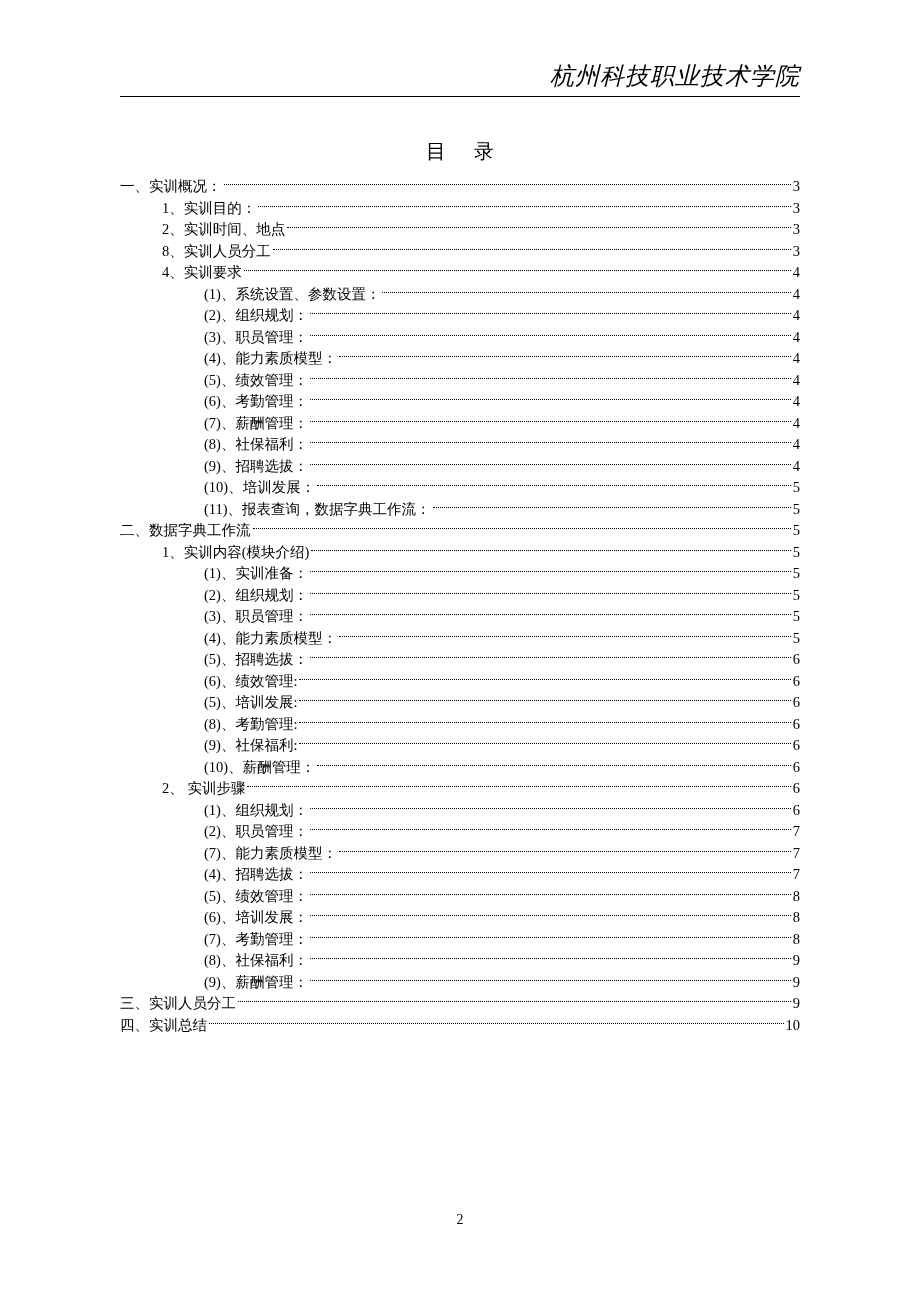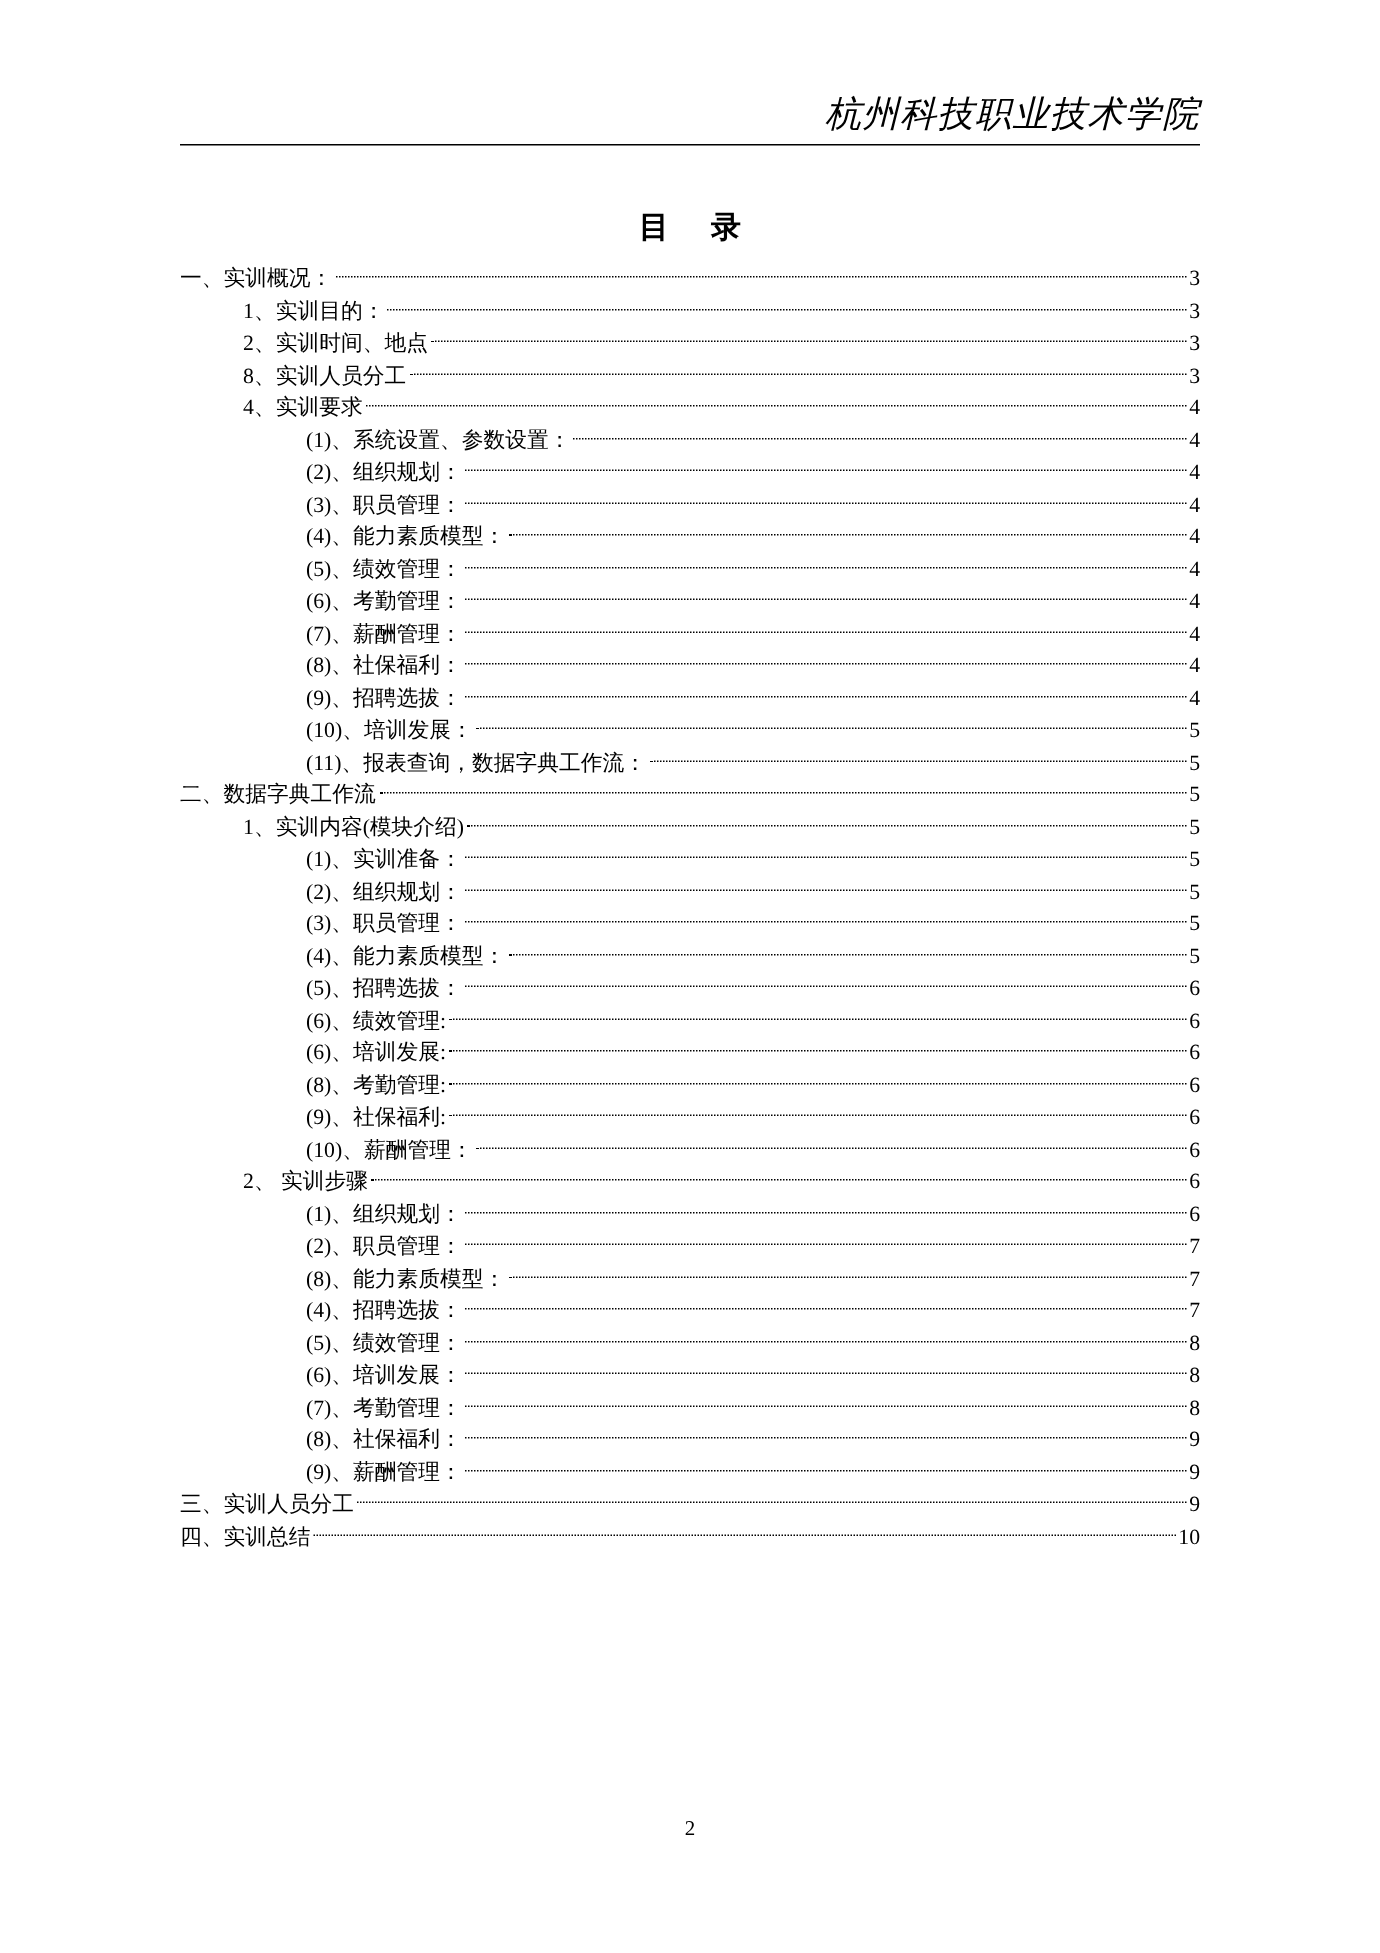--- a/index.html
+++ b/index.html
@@ -24,21 +24,21 @@
       font-style: italic;
       text-align: right;
       padding-bottom: 4px;
       border-bottom: 1.5px solid #000;
       margin-bottom: 24px;
       letter-spacing: 1px;
     }
     .toc-title {
       font-family: "SimSun", "宋体", serif;
       font-size: 20px;
-      font-weight: bold;
+      font-weight: normal;
       text-align: center;
       letter-spacing: 28px;
       margin-bottom: 14px;
       padding-left: 28px;
       margin-top: 41px;
     }
     .toc-list {
       font-size: 14.5px;
       line-height: 1.0;
     }
@@ -194,21 +194,21 @@
         <span class="toc-label">(5)、招聘选拔：</span>
         <span class="toc-leader"></span>
         <span class="toc-page">6</span>
       </div>
       <div class="toc-entry indent-2">
         <span class="toc-label">(6)、绩效管理:</span>
         <span class="toc-leader"></span>
         <span class="toc-page">6</span>
       </div>
       <div class="toc-entry indent-2">
-        <span class="toc-label">(6)、培训发展:</span>
+        <span class="toc-label">(5)、培训发展:</span>
         <span class="toc-leader"></span>
         <span class="toc-page">6</span>
       </div>
       <div class="toc-entry indent-2">
         <span class="toc-label">(8)、考勤管理:</span>
         <span class="toc-leader"></span>
         <span class="toc-page">6</span>
       </div>
       <div class="toc-entry indent-2">
         <span class="toc-label">(9)、社保福利:</span>
@@ -229,21 +229,21 @@
         <span class="toc-label">(1)、组织规划：</span>
         <span class="toc-leader"></span>
         <span class="toc-page">6</span>
       </div>
       <div class="toc-entry indent-2">
         <span class="toc-label">(2)、职员管理：</span>
         <span class="toc-leader"></span>
         <span class="toc-page">7</span>
       </div>
       <div class="toc-entry indent-2">
-        <span class="toc-label">(8)、能力素质模型：</span>
+        <span class="toc-label">(7)、能力素质模型：</span>
         <span class="toc-leader"></span>
         <span class="toc-page">7</span>
       </div>
       <div class="toc-entry indent-2">
         <span class="toc-label">(4)、招聘选拔：</span>
         <span class="toc-leader"></span>
         <span class="toc-page">7</span>
       </div>
       <div class="toc-entry indent-2">
         <span class="toc-label">(5)、绩效管理：</span>

